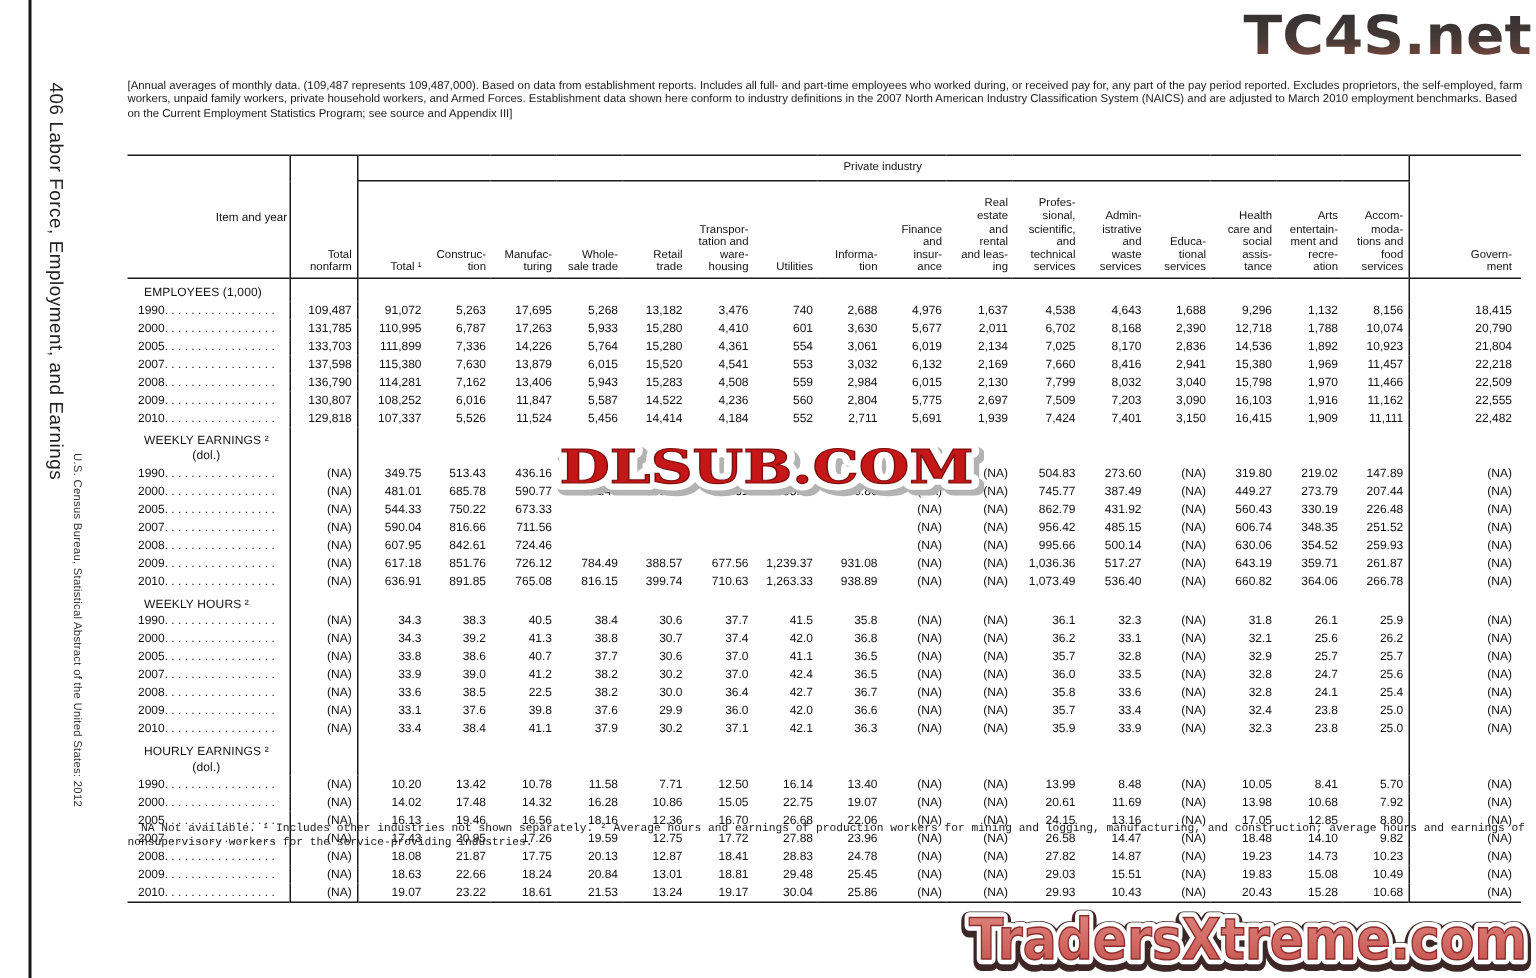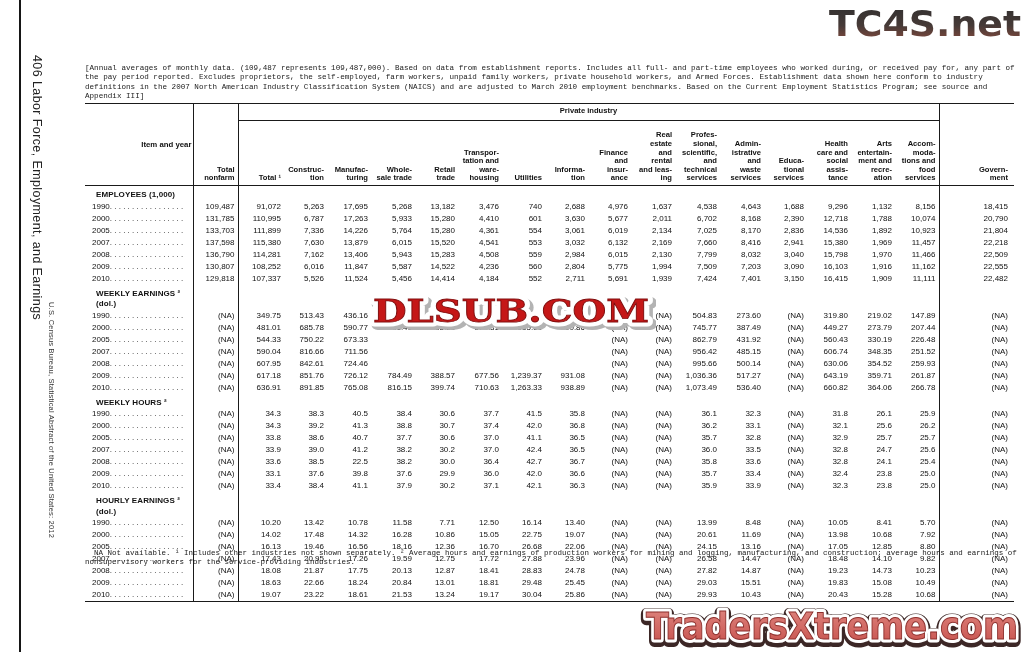--- a/index.html
+++ b/index.html
@@ -5,39 +5,39 @@
   html,body{margin:0;padding:0;background:#ffffff;}
   .page{position:relative;width:1024px;height:652px;background:#ffffff;overflow:hidden;
         font-family:"Liberation Sans",sans-serif;color:#111;}
   .page-edge{position:absolute;left:19px;top:0;width:2px;height:652px;background:#161616;}
   .side-big{position:absolute;left:30px;top:55px;writing-mode:vertical-rl;
             font-size:12.5px;letter-spacing:.4px;color:#222;white-space:nowrap;}
   .side-small{position:absolute;left:47px;top:302px;writing-mode:vertical-rl;
             font-size:7.5px;letter-spacing:.2px;color:#333;white-space:nowrap;}
   .title{position:absolute;left:85px;top:46px;width:935px;font-size:13.5px;font-weight:bold;
          letter-spacing:-.1px;white-space:nowrap;}
-  .note{position:absolute;left:85px;top:64px;width:932px;font-size:7.6px;line-height:9.4px;color:#1a1a1a;font-family:Liberation Mono, monospace;}
+  .note{position:absolute;left:85px;top:52px;width:932px;font-size:7.6px;line-height:9.4px;color:#1a1a1a;}
   table.stats{position:absolute;left:85px;top:103px;border-collapse:collapse;table-layout:fixed;
          font-size:8px;color:#111;border-top:1.5px solid #1a1a1a;border-bottom:1.5px solid #1a1a1a;}
   table.stats thead{border-bottom:1px solid #1a1a1a;}
-  table.stats th{font-weight:bold;}
+  table.stats th{font-weight:normal;}
   .vline{border-left:1px solid #1a1a1a;}
   .item-head{text-align:right;vertical-align:middle;font-size:7.8px;}
   .col-head{text-align:right;vertical-align:bottom;white-space:pre-line;
             padding:0 3px 2px 0;font-size:7.6px;line-height:8.6px;height:62px;}
   .gov-head{padding-right:6px;}
   .group-head{text-align:center;vertical-align:top;border-bottom:1px solid #1a1a1a;
               font-size:7.6px;padding:2px 0 1px 0;height:13px;}
   tbody td{line-height:10px;height:10px;white-space:nowrap;overflow:hidden;}
   td.num{text-align:right;padding-right:3px;}
   td.gov-cell{padding-right:6px;}
   td.year-cell{text-align:left;padding-left:7px;}
   tr.section-row td{height:13px;vertical-align:bottom;padding-bottom:0;}
   td.section-cell{padding-left:11px;}
-  .section-box{display:inline-block;line-height:10.5px;padding-top:3px;letter-spacing:.1px;font-weight:bold;}
+  .section-box{display:inline-block;text-align:center;line-height:10.5px;padding-top:3px;letter-spacing:.1px;}
   .footnotes{position:absolute;left:85px;top:549px;width:934px;font-size:7.5px;line-height:9.2px;color:#1a1a1a;}
   .footnotes p{margin:0;text-indent:9px;font-family:Liberation Mono, monospace;}
   .wm{position:absolute;}
   .wm svg{display:block;}
 </style>
 </head>
 <body>
 
 <div class="page">
 
@@ -269,21 +269,21 @@
           <td class="num vline">130,807</td>
           <td class="num vline">108,252</td>
           <td class="num">6,016</td>
           <td class="num">11,847</td>
           <td class="num">5,587</td>
           <td class="num">14,522</td>
           <td class="num">4,236</td>
           <td class="num">560</td>
           <td class="num">2,804</td>
           <td class="num">5,775</td>
-          <td class="num">1,994</td>
+          <td class="num">2,697</td>
           <td class="num">7,509</td>
           <td class="num">7,203</td>
           <td class="num">3,090</td>
           <td class="num">16,103</td>
           <td class="num">1,916</td>
           <td class="num">11,162</td>
           <td class="num vline gov-cell">22,555</td>
         </tr>
         <tr>
           <td class="year-cell">2010. . . . . . . . . . . . . . . . .</td>

